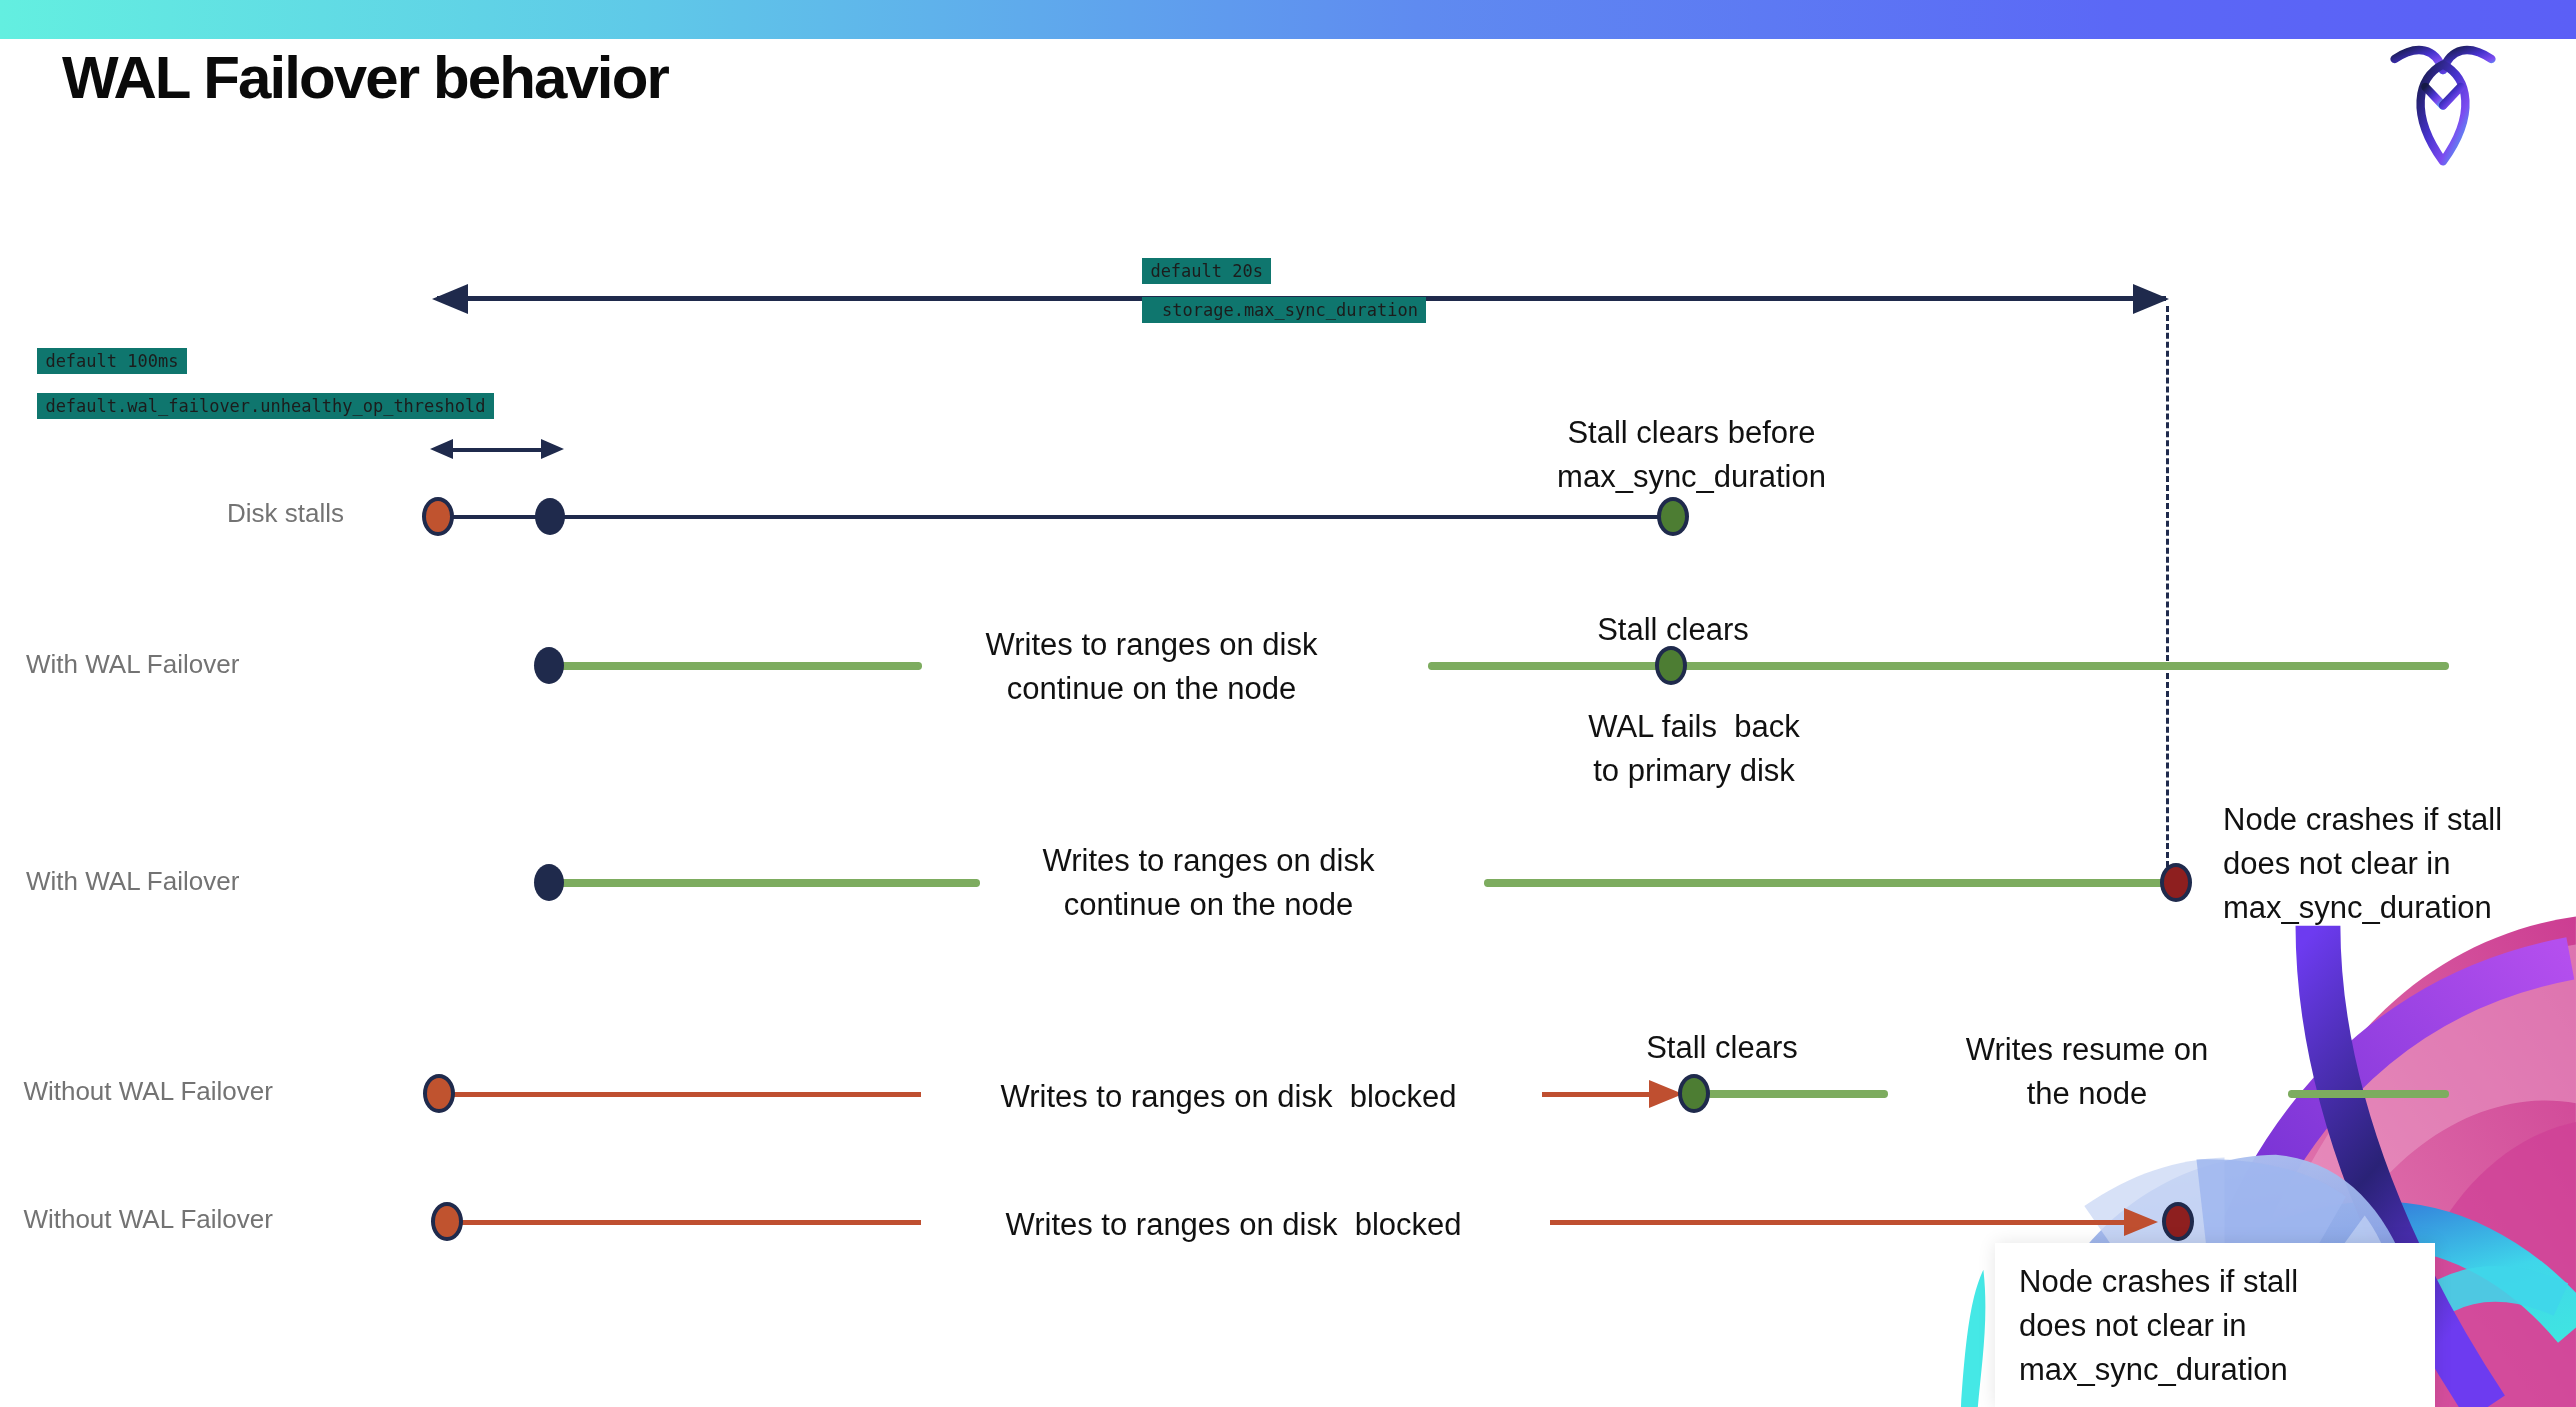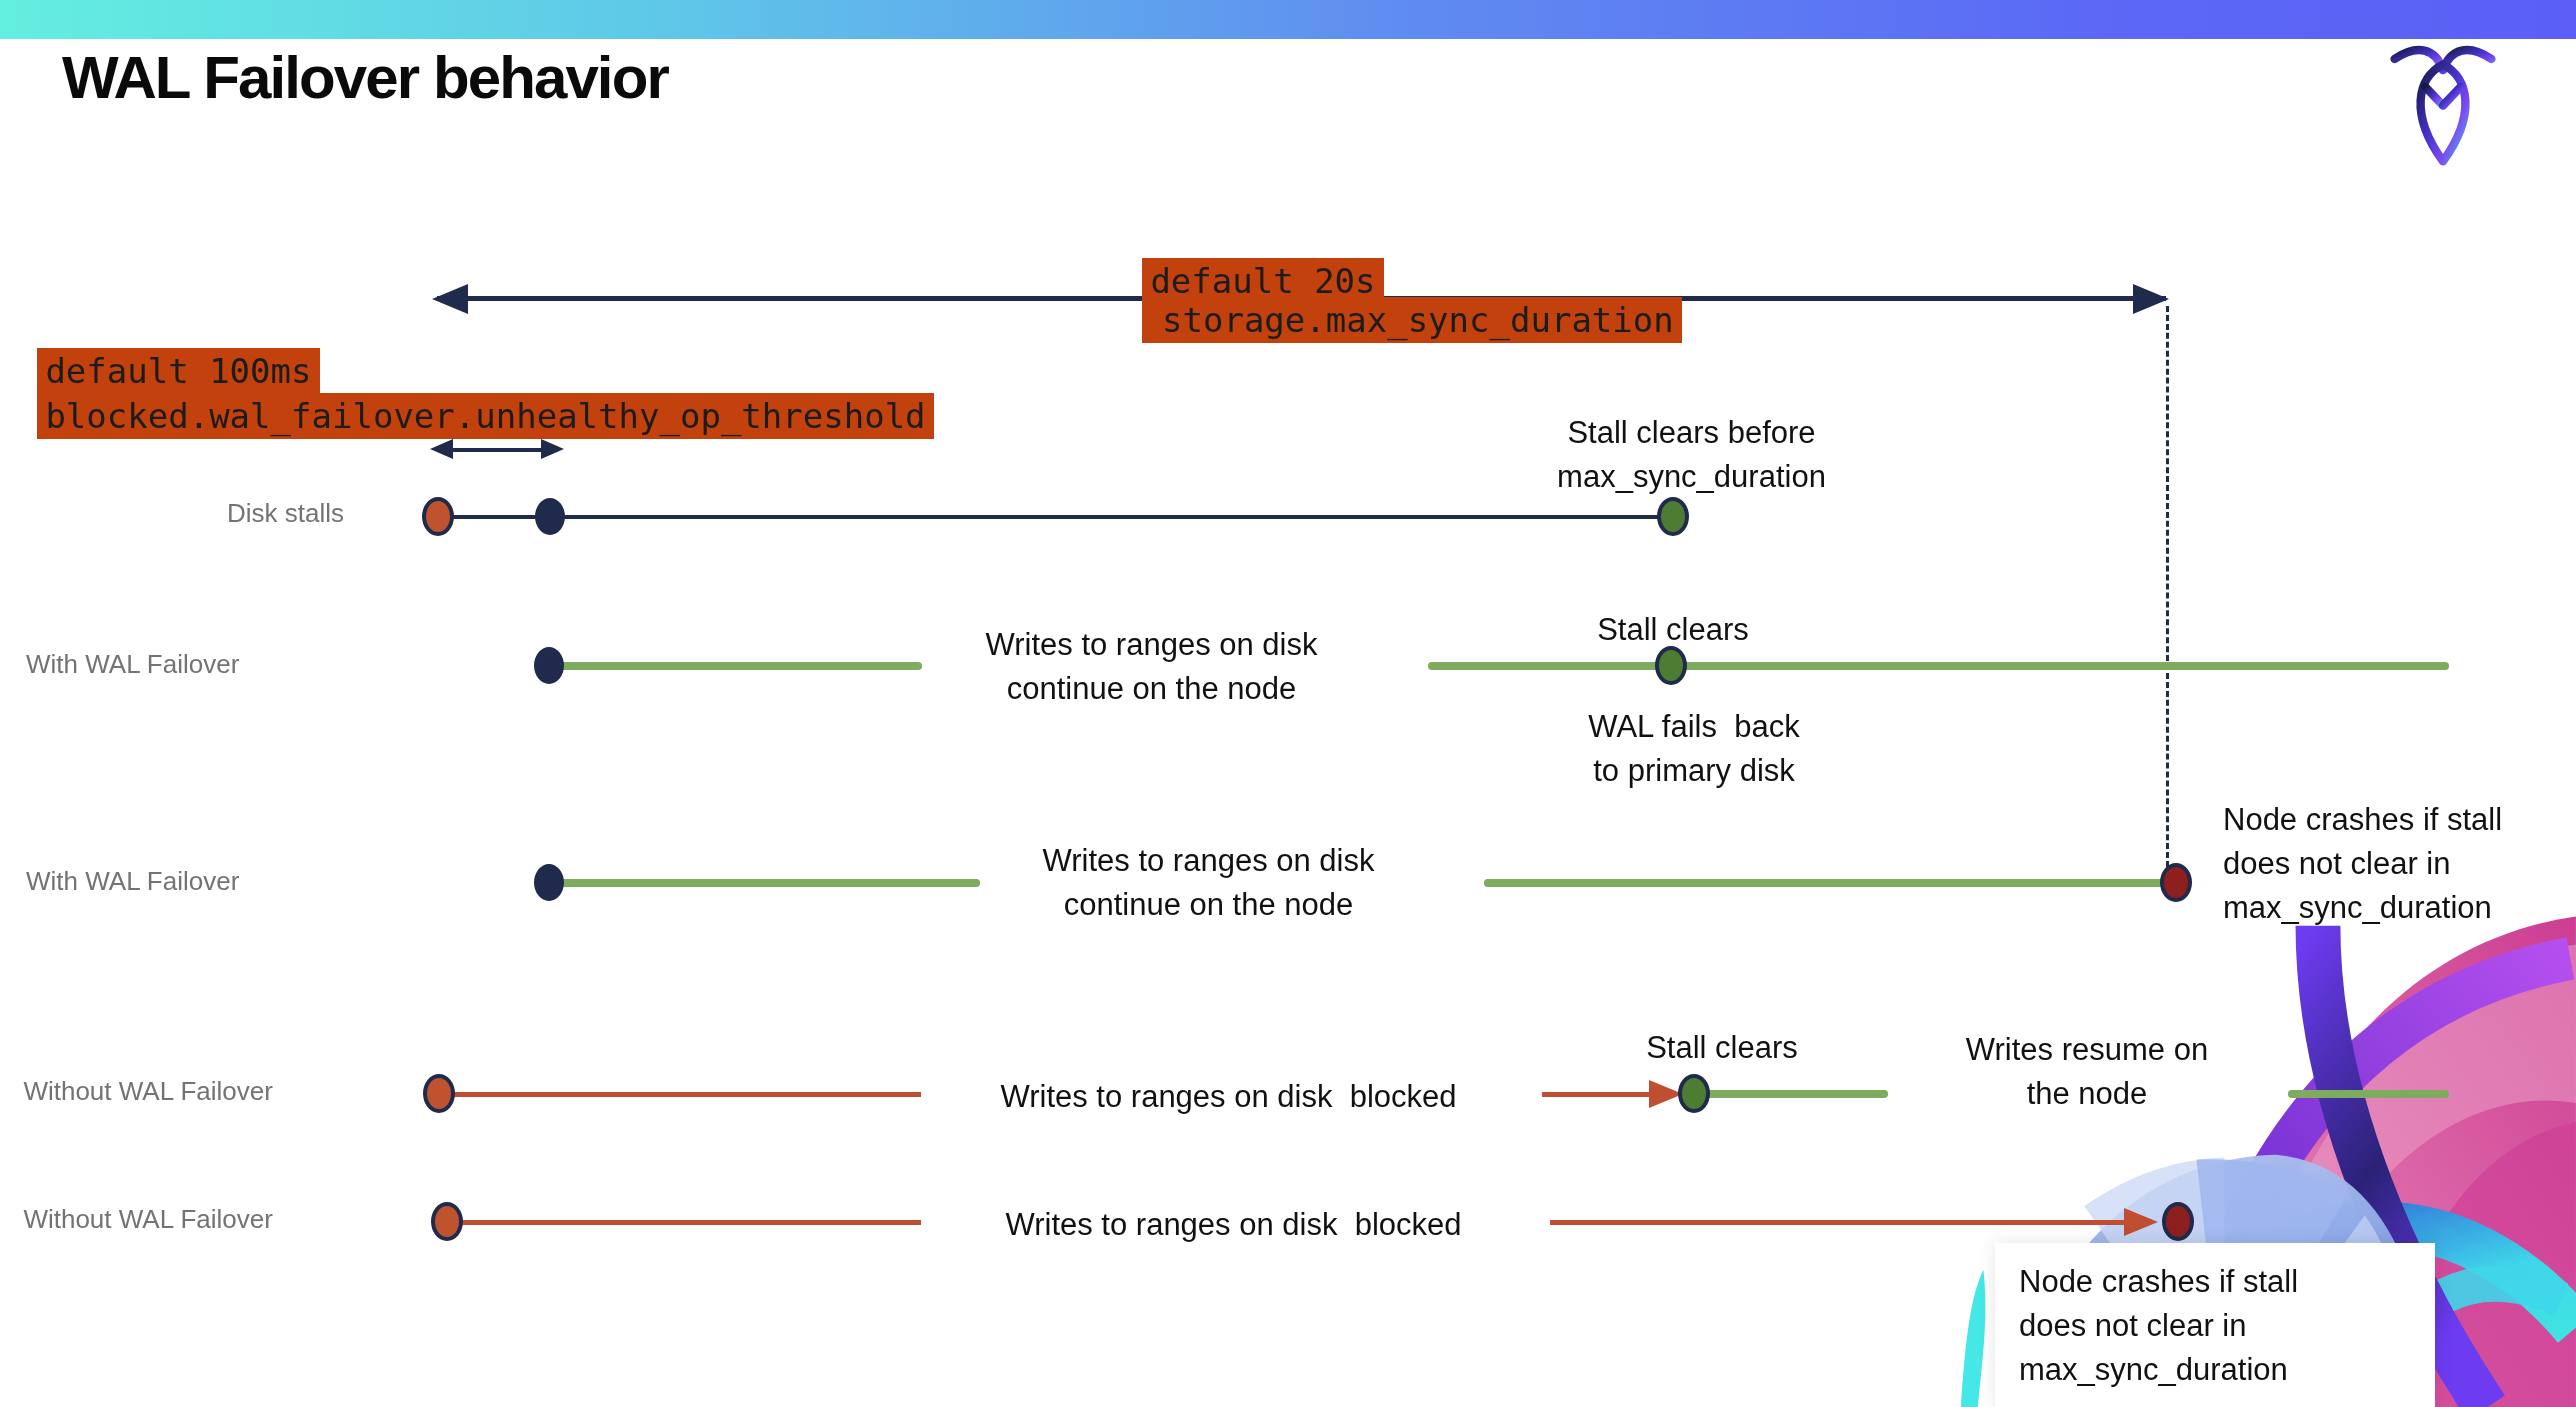--- a/index.html
+++ b/index.html
@@ -4,22 +4,22 @@
 <style>
   html,body{margin:0;padding:0;background:#ffffff;}
   #canvas{position:relative;width:2576px;height:1408px;background:#ffffff;overflow:hidden;
           font-family:"Liberation Sans", sans-serif;color:#111;}
   .abs{position:absolute;}
   .title{font-size:60px;font-weight:700;letter-spacing:-1.9px;color:#0a0a0a;white-space:nowrap;}
   .rowlbl{font-size:26px;color:#737373;white-space:nowrap;z-index:5;}
   .ann{font-size:31px;line-height:44px;color:#111;text-align:center;z-index:5;}
   .ann-left{text-align:left;}
   .pre{white-space:pre;}
-  .mono{font-family:"DejaVu Sans Mono", monospace;font-size:34px;color:#1c1c1c;
-        background:#c2410c;padding:2.8px 8.4px;white-space:pre;z-index:6;}
+  .mono{font-family:"DejaVu Sans Mono", monospace;font-size:17px;color:#1c1c1c;
+        background:#0f766e;padding:2.8px 8.4px;white-space:pre;z-index:6;}
   .navyline{position:absolute;background:#1f2a4c;z-index:4;}
   .gline{position:absolute;height:8.4px;background:#7dac5f;border-radius:3.7px;z-index:4;}
   .rline{position:absolute;height:4.7px;background:#bf4f30;z-index:4;}
   .dot{position:absolute;border-radius:50%;box-sizing:border-box;z-index:6;}
   .dot-navy{width:30px;height:37px;background:#1f2a4c;}
   .dot-red{width:32px;height:39px;background:#c0532f;border:4.7px solid #1f2a4c;}
   .dot-green{width:32px;height:39px;background:#4d7d33;border:4.7px solid #1f2a4c;}
   .dot-crash{width:32px;height:39px;background:#8e1f1f;border:4.7px solid #1f2a4c;}
   .ah{position:absolute;width:0;height:0;z-index:5;}
   .ah-l{border-top:15px solid transparent;border-bottom:15px solid transparent;border-right:36px solid #1f2a4c;}
@@ -104,21 +104,21 @@
 
   <div class="navyline" style="left:437px;top:296px;width:1729px;height:4.7px;"></div>
   <div class="ah ah-l" style="left:432px;top:284px;"></div>
   <div class="ah ah-r" style="left:2133px;top:284px;"></div>
   <div class="abs mono" style="left:1142px;top:258px;">default 20s</div>
   <div class="abs mono" style="left:1142px;top:297px;padding-left:20px;">storage.max_sync_duration</div>
 
   <div class="dashv" style="left:2166px;top:306px;height:561px;"></div>
 
   <div class="abs mono" style="left:37px;top:348px;">default 100ms</div>
-  <div class="abs mono" style="left:37px;top:393px;">blocked.wal_failover.unhealthy_op_threshold</div>
+  <div class="abs mono" style="left:37px;top:393px;">default.wal_failover.unhealthy_op_threshold</div>
   <div class="navyline" style="left:439px;top:448px;width:116px;height:3.7px;"></div>
   <div class="ah ah-ls" style="left:430px;top:439px;"></div>
   <div class="ah ah-rs" style="left:541px;top:439px;"></div>
 
   <div class="abs rowlbl" style="left:227px;top:498px;">Disk stalls</div>
   <div class="navyline" style="left:438px;top:515px;width:1235px;height:3.7px;"></div>
   <div class="dot dot-red" style="left:422px;top:497px;"></div>
   <div class="dot dot-navy" style="left:535px;top:498px;"></div>
   <div class="dot dot-green" style="left:1657px;top:497px;"></div>
   <div class="abs ann" style="left:1486px;top:411px;width:411px;">

